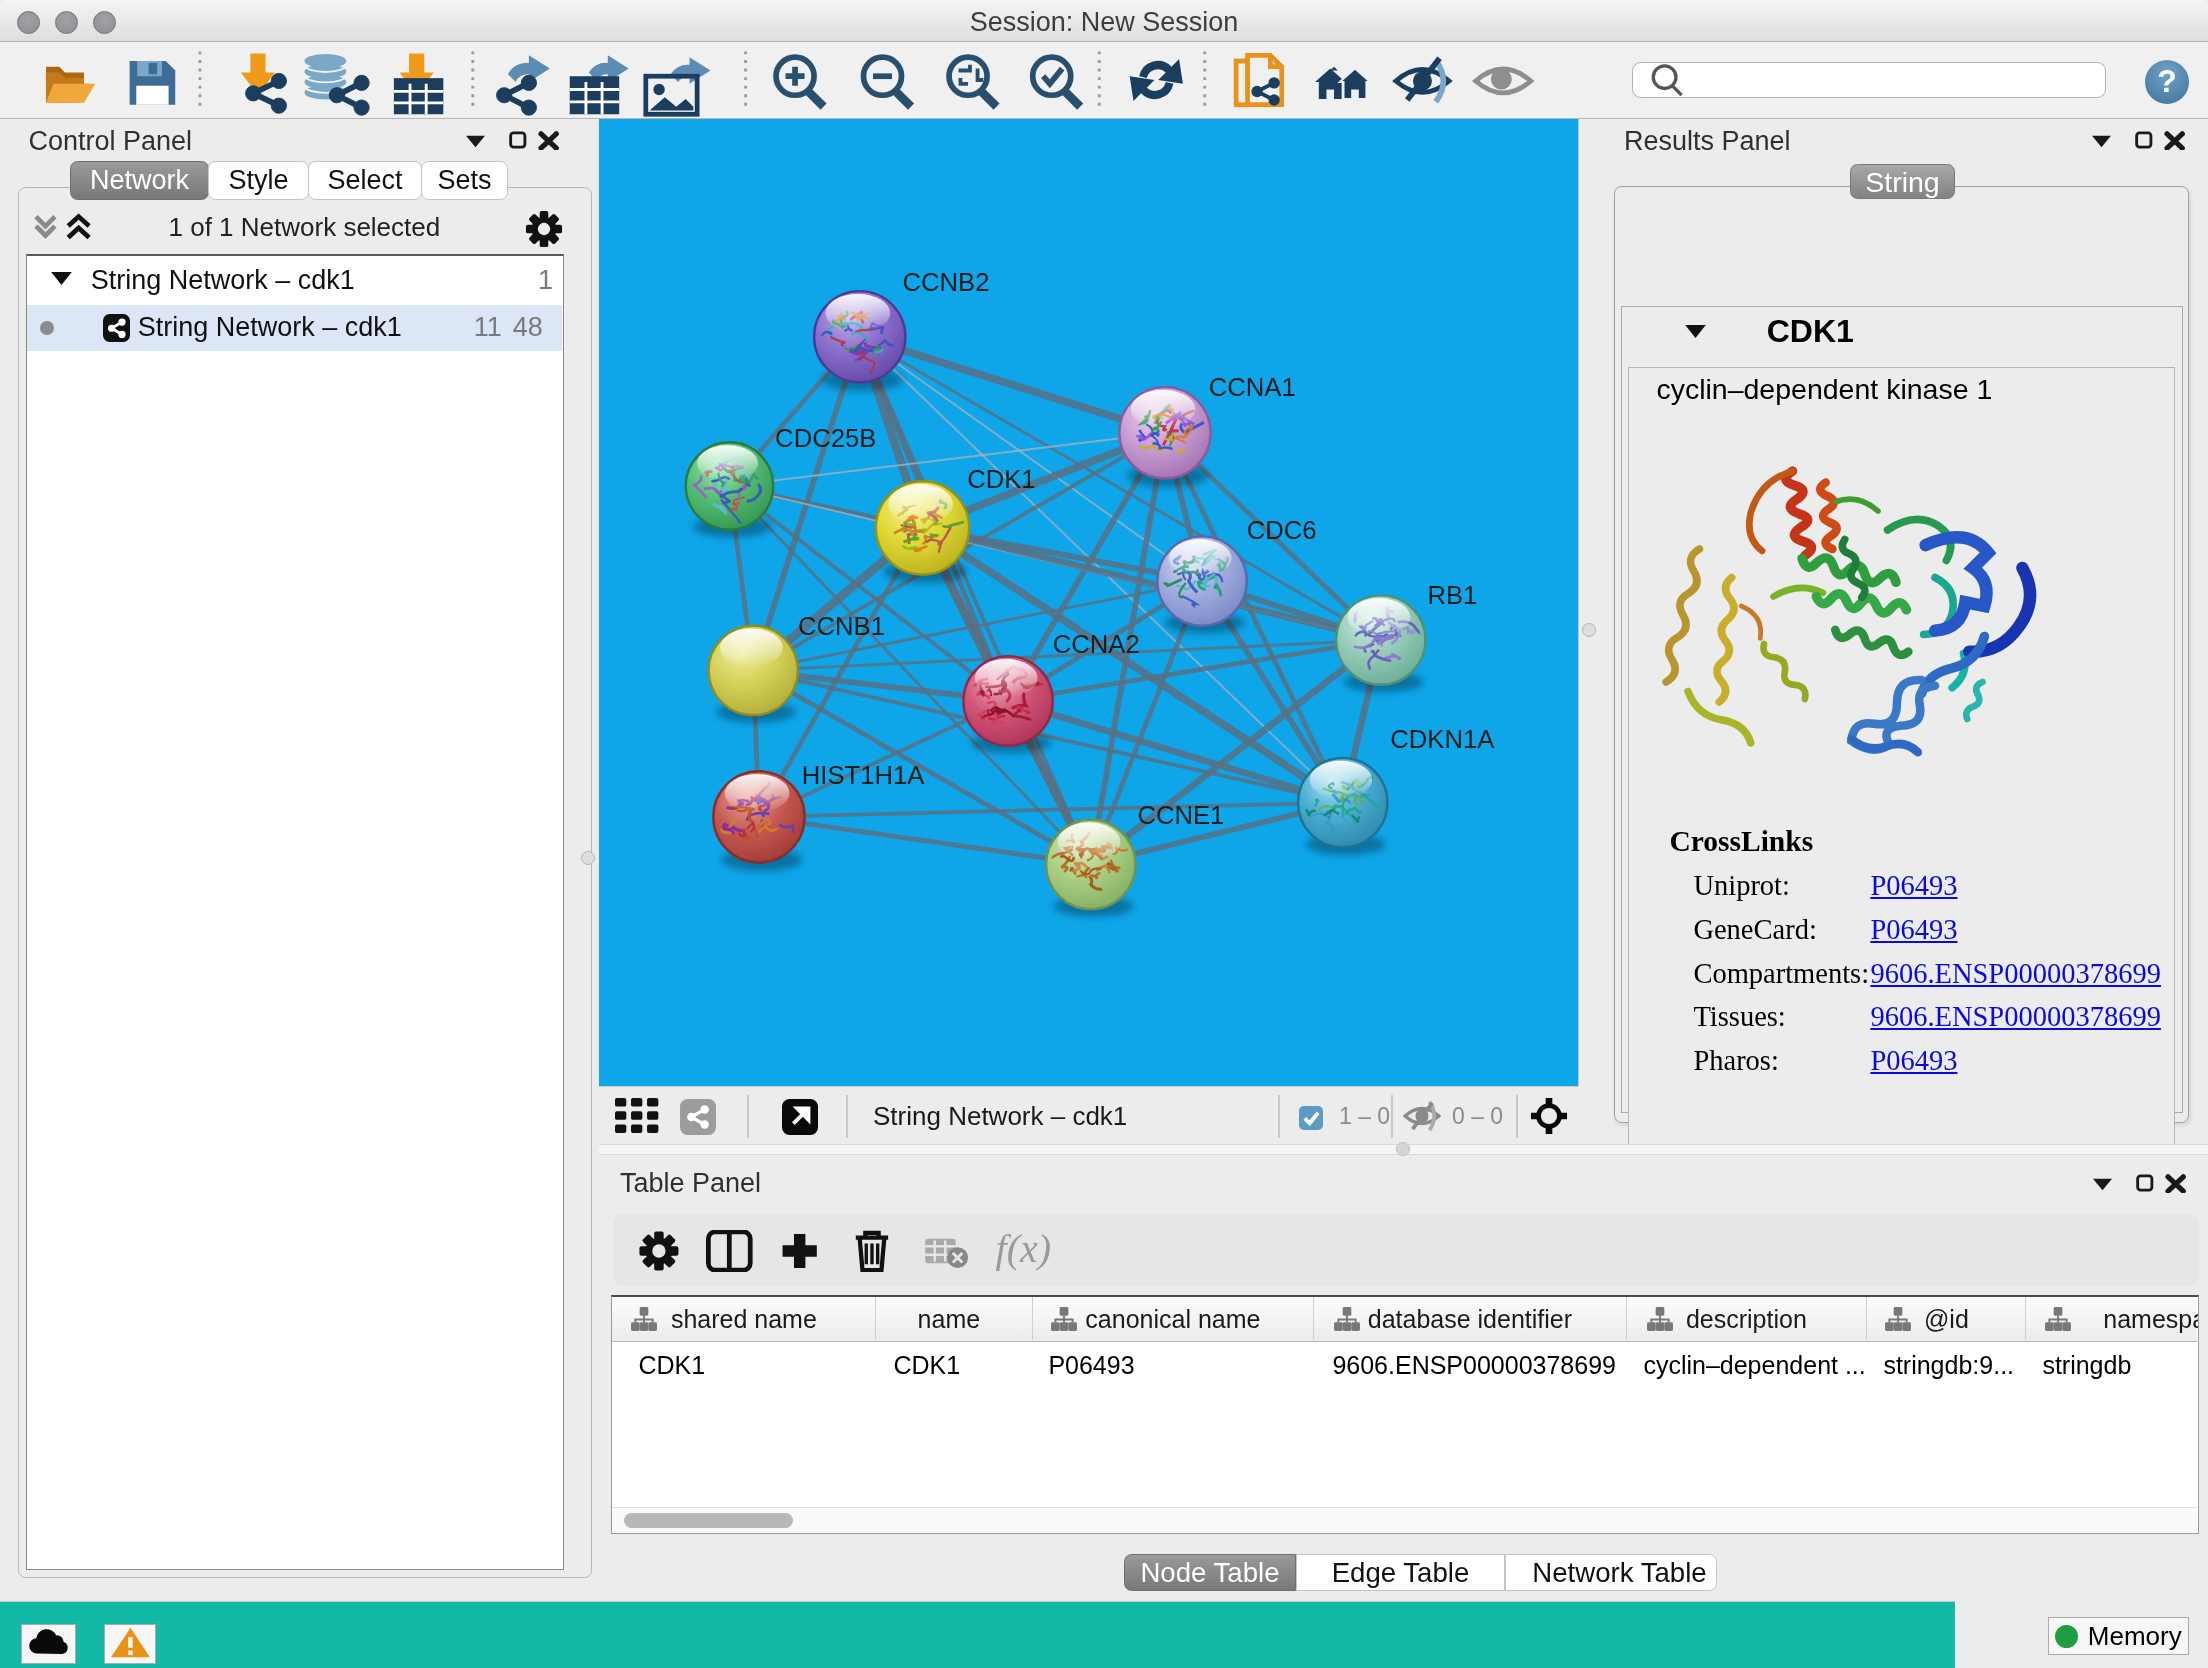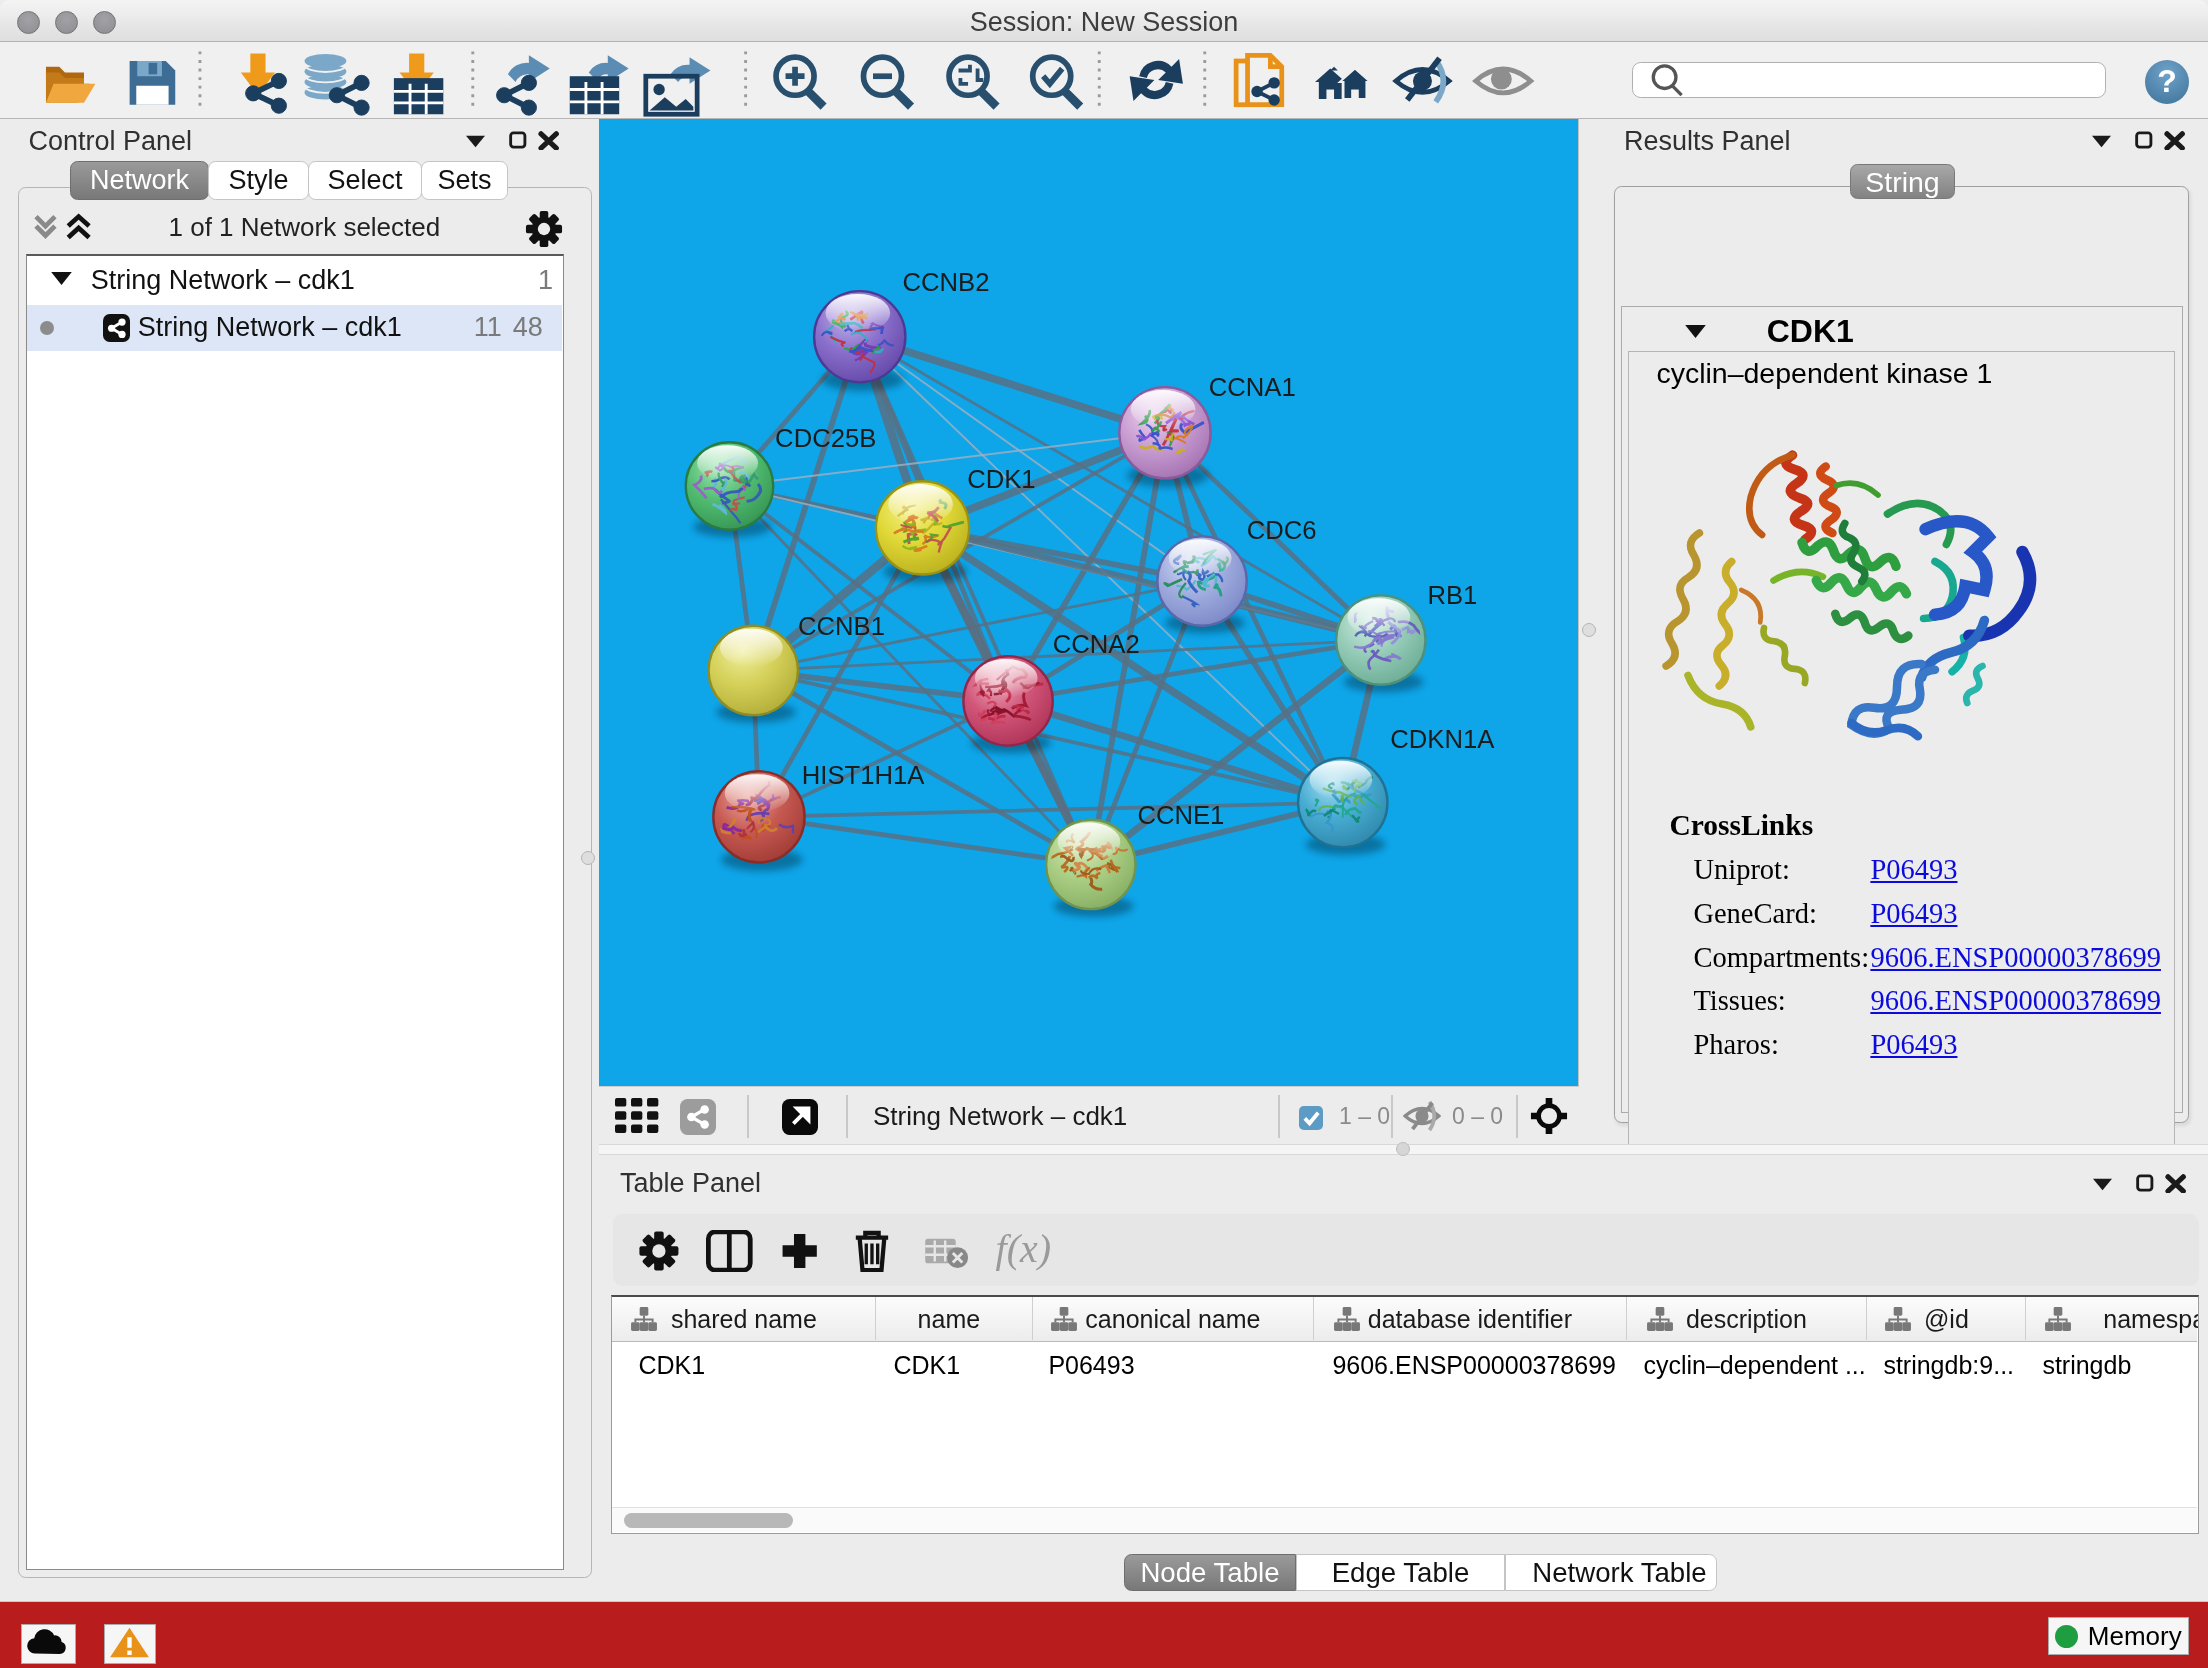--- a/index.html
+++ b/index.html
@@ -26,21 +26,21 @@
   font-weight:bold; text-align:center; line-height:43px; }
 
 
 #leftcol { left:0; top:119px; width:599px; height:1482px; background:#ececec; }
 #canvas { left:599px; top:119px; width:979px; height:1151px; background:#0ea5e9; }
 #canvas-right-border { left:1578px; top:119px; width:3.8px; height:1025px; background:#ececec; border-left:1.9px solid #c2c2c2;}
 #rpanel { left:1582px; top:119px; width:627px; height:1025px; background:#ececec; }
 #netstatus { left:599px; top:1086px; width:980px; height:58px; background:#ececec; border-top:1.9px solid #cccccc; }
 #hsplit { left:599px; top:1144px; width:1609px; height:10.5px; background:#f5f5f5; border-top:1px solid #d8d8d8; border-bottom:1px solid #d8d8d8;}
 #tablepanel { left:599px; top:1155px; width:1609px; height:446px; background:#ececec; }
-#statusbar { left:0; top:1601px; width:2208px; height:68px; background:#b91c1c; border-top:1.9px solid #c9c9c9; }
+#statusbar { left:0; top:1601px; width:1955px; height:68px; background:#14b8a6; border-top:1.9px solid #c9c9c9;text-align:right; }
 
 .paneltitle { font-size:27px; color:#303030; }
 
 
 #cp-tabs { position:absolute; left:70px; top:42px; height:39px; display:flex; z-index:5; }
 .cptab { height:39px; font-size:27px; color:#111; background:#fff; border:1px solid #c4c4c4;
   display:flex; align-items:center; justify-content:center; }
 .cptab.sel { background:linear-gradient(#9a9a9a,#787878); color:#fff; border-color:#6e6e6e; }
 #cp-pane { position:absolute; left:18px; top:68px; width:574px; height:1391px;
   border:1.9px solid #b5b5b5; border-radius:7.6px; background:#ececec; }
@@ -53,21 +53,21 @@
 
 #rp-box { position:absolute; left:32px; top:67px; width:575px; height:937px;
   border:1.9px solid #9f9f9f; border-radius:7.6px; background:#ececec; box-shadow:1.9px 2.9px 3.8px rgba(0,0,0,0.08);}
 #rp-string-tab { position:absolute; left:268px; top:45px; width:105px; height:35px;
   background:linear-gradient(#a8a8a8,#828282); border:1px solid #787878; border-radius:7.6px;
   color:#fff; font-size:28.5px; text-align:center; line-height:34px; }
 #rp-expbox { position:absolute; left:5.7px; top:31px; width:562px; height:85px; border:1.9px solid #ababab; }
 .rp-btn { position:absolute; top:21px; height:43px; background:#fff; border:1.9px solid #bcbcbc;
   border-radius:9.5px; font-size:27.6px; color:#000; text-align:center; box-shadow:0 1.9px 1.9px rgba(0,0,0,0.1);}
 #rp-cdkbox { position:absolute; left:5.7px; top:119px; width:562px; height:807px; border:1.9px solid #ababab; }
-#rp-content { position:absolute; left:6.7px; top:44px; width:547px; height:836px; border:1.9px solid #b5b5b5; background:#ececec;}
+#rp-content { position:absolute; left:6.7px; top:60px; width:547px; height:836px; border:1.9px solid #b5b5b5; background:#ececec;}
 
 
 #tp-toolbar { position:absolute; left:14.3px; top:59px; width:1586px; height:72px; background:#e6e6e6; border-radius:9.5px; }
 #tp-table { position:absolute; left:12.4px; top:140px; width:1588px; height:239px; background:#fff;
   border:1.9px solid #9b9b9b; border-top:2.9px solid #4a4a4a; overflow:hidden; }
 #tp-header { position:absolute; left:0; top:0; width:1585px; height:45px;
   background:linear-gradient(#fcfcfc,#ececec); border-bottom:1.9px solid #b9b9b9; }
 .th { position:absolute; top:0; height:43px; border-left:1.9px solid #cfcfcf; }
 .th-label { position:absolute; top:7.6px; text-align:center; font-size:25px; color:#1a1a1a;}
 .thicon { position:absolute; top:9.5px; }

